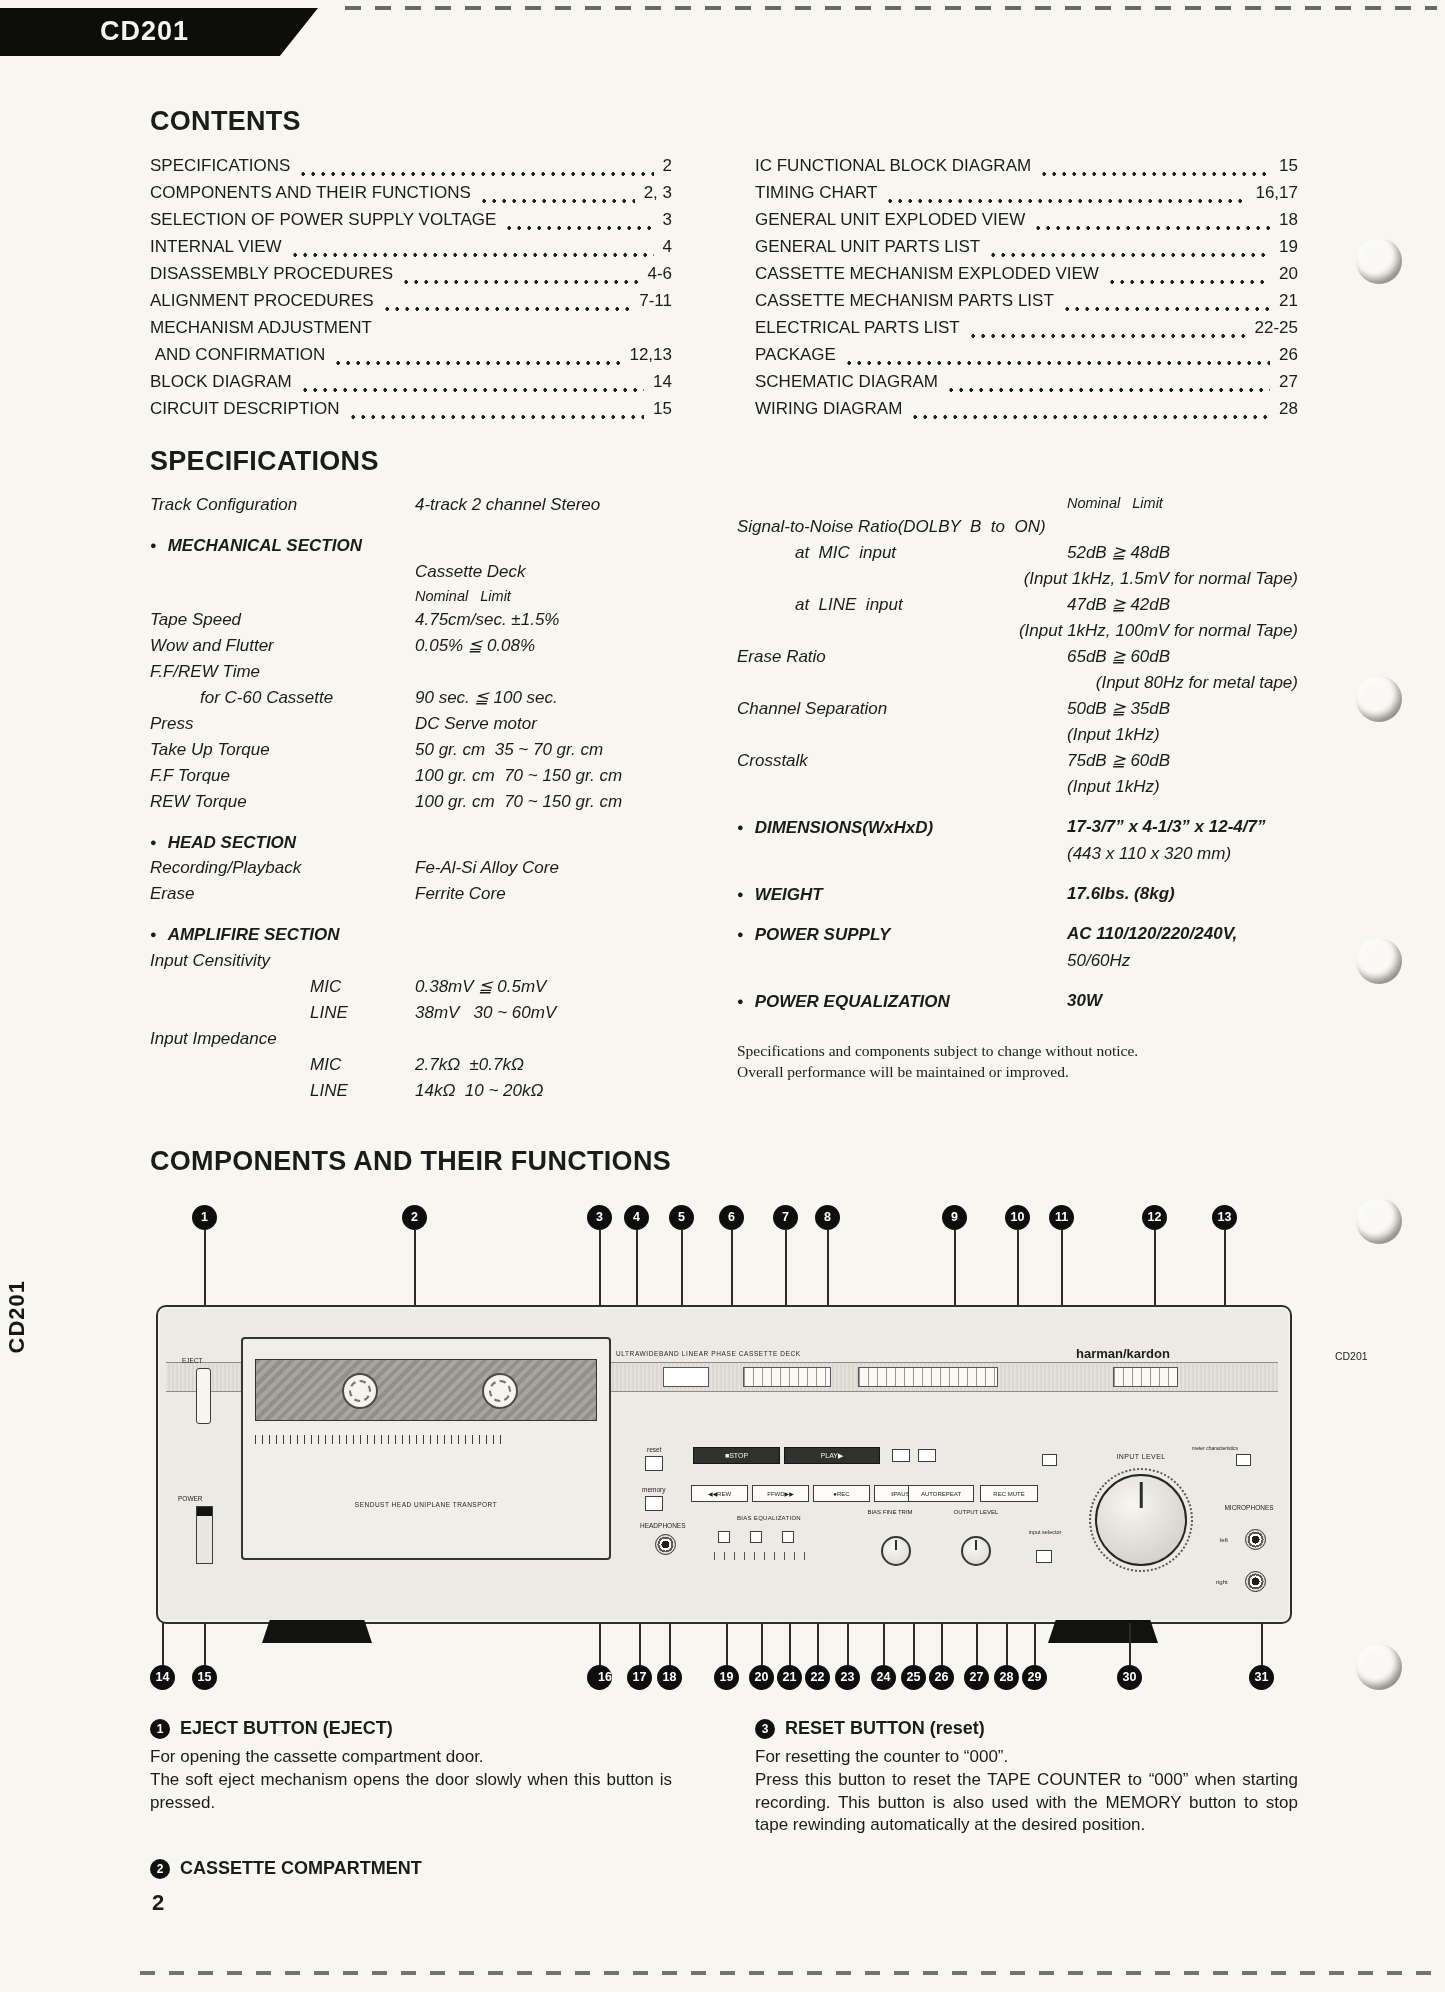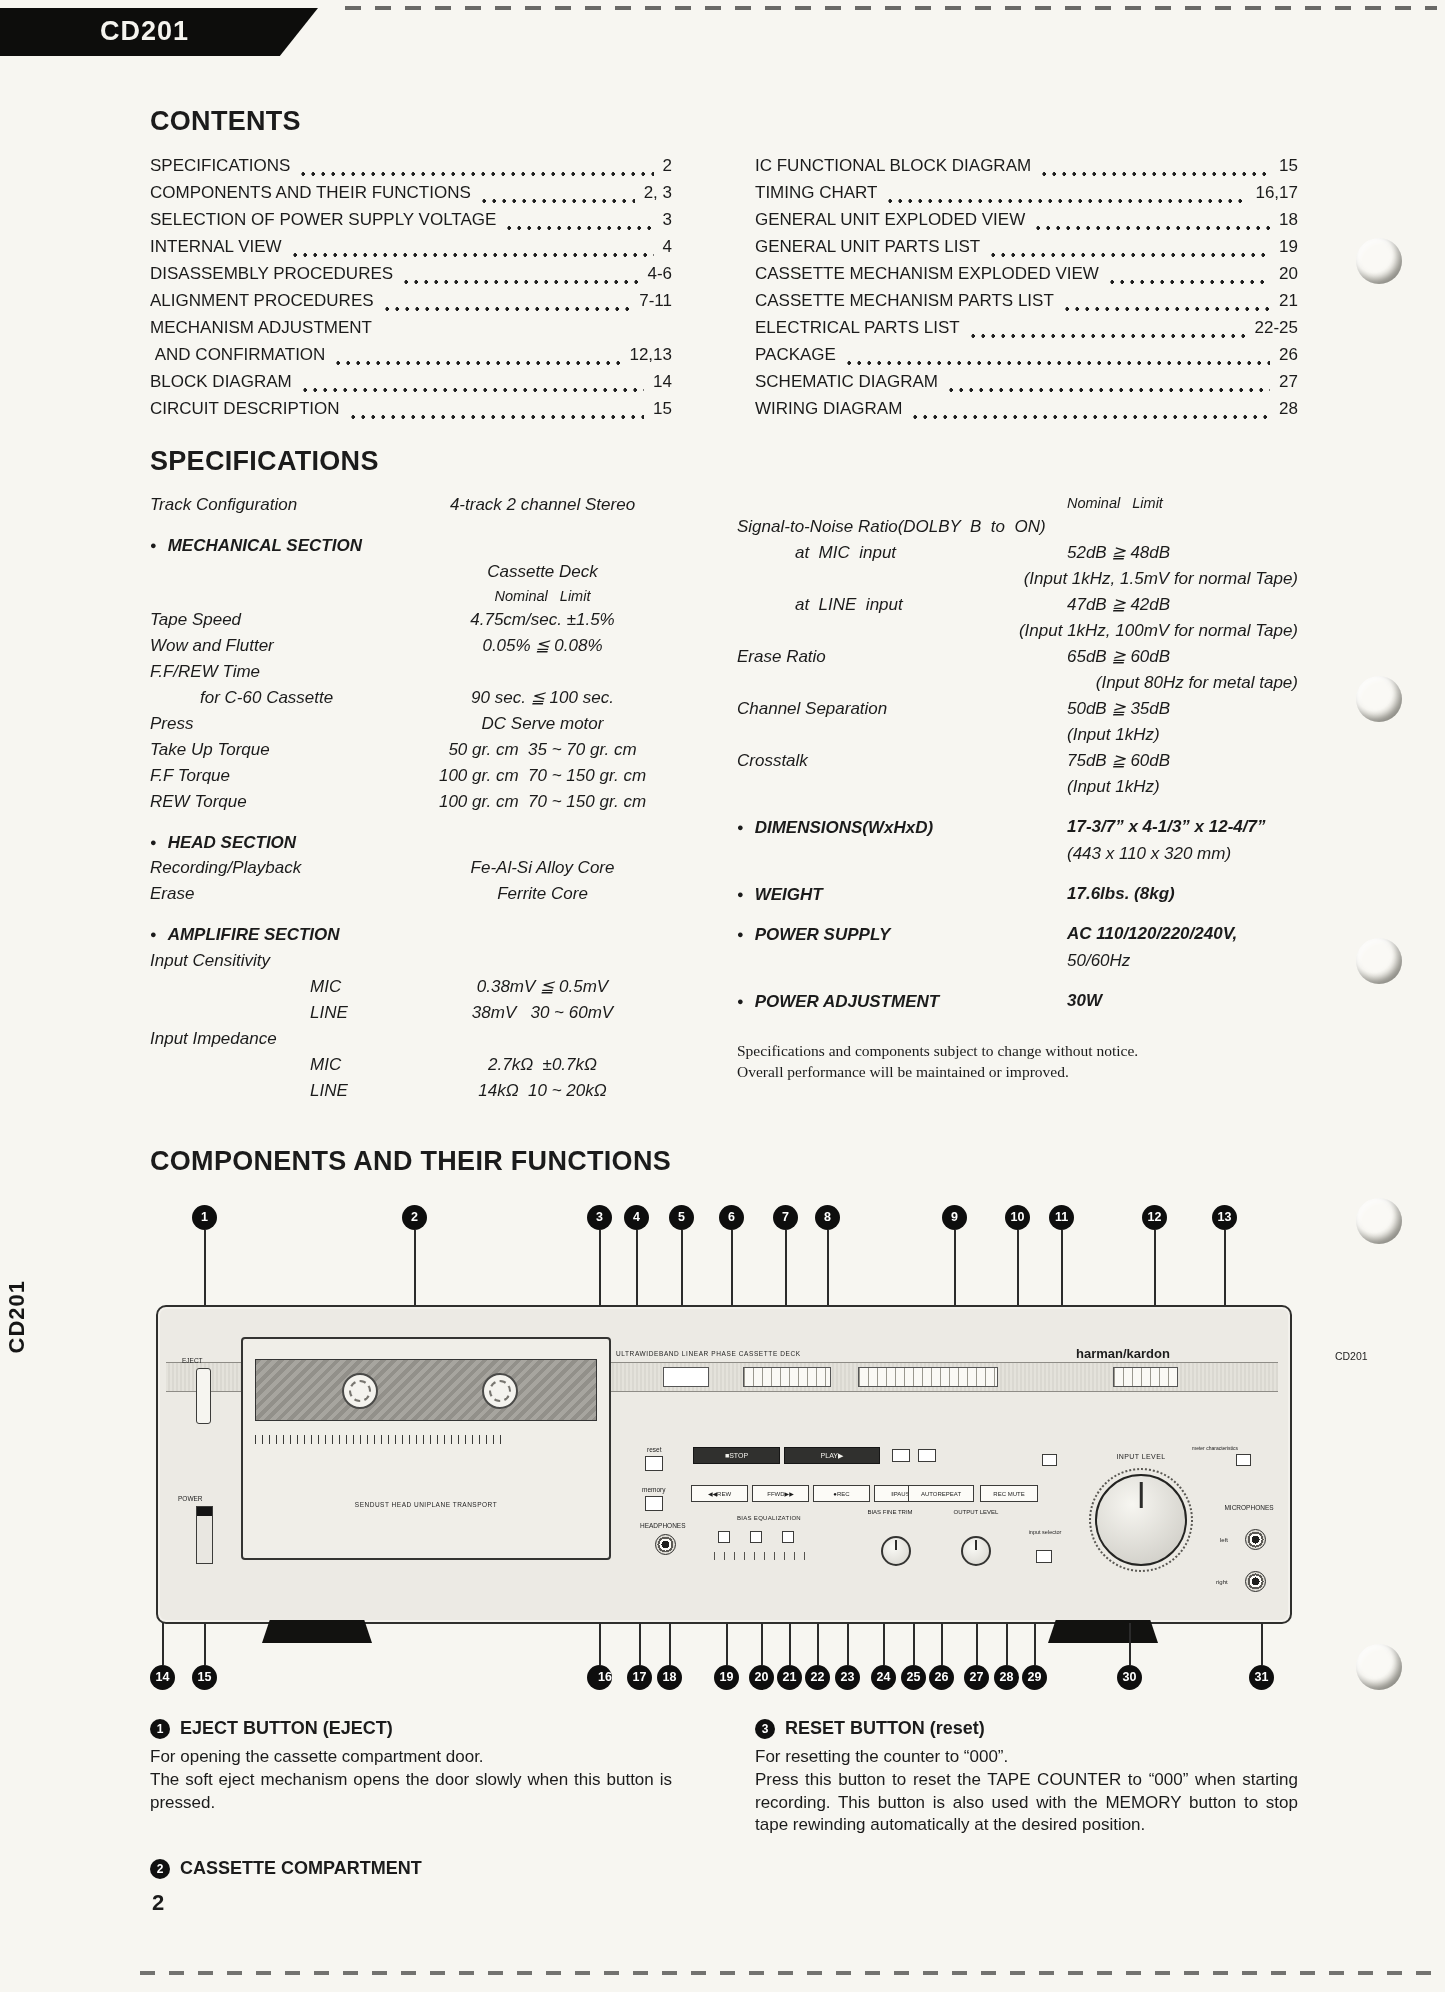--- a/index.html
+++ b/index.html
@@ -45,21 +45,21 @@
   .toc-row.nopage .toc-leader, .toc-row.nopage .toc-page { visibility:hidden; }
 
   
   .specs { position:absolute; left:150px; top:492px; width:1148px; }
   .spec-cols { display:flex; align-items:flex-start; }
   .spec-col-l { width:520px; }
   .spec-col-r { width:561px; margin-left:67px; }
   .spec-row { display:flex; line-height:26px; font-size:17px;font-style:italic; }
   .spec-row .sl, .spec-row .sv { white-space:pre-wrap; }
   .spec-col-l .sl { flex:0 0 265px; }
-  .spec-col-l .sv { flex:1 1 auto; text-align:center; }
+  .spec-col-l .sv { flex:1 1 auto; text-align:left; }
   .spec-col-r .sl { flex:0 0 330px; }
   .spec-col-r .sv { flex:1 1 auto; text-align:left; }
   .spec-row.bullet { margin-top:14px; font-weight:bold; }
   .spec-row.bullet .sl::before { content:"●"; font-size:11px; margin-right:11px; vertical-align:1.5px; }
   .spec-row.colhead { line-height:22px; }
   .spec-row.colhead .sv { font-size:14.5px; }
   .spec-col-l .ind1 .sl { padding-left:50px; flex-basis:265px; box-sizing:border-box; }
   .spec-col-l .ind2 .sl { padding-left:160px; box-sizing:border-box; }
   .spec-col-r .ind1 .sl { padding-left:58px; box-sizing:border-box; }
   .spec-col-r .paren-r .sl { flex:0 0 60px; }
@@ -463,21 +463,21 @@
         </div>
           <div class="spec-row bullet">
           <span class="sl">POWER SUPPLY</span>
           <span class="sv">AC 110/120/220/240V,</span>
         </div>
           <div class="spec-row">
           <span class="sl"></span>
           <span class="sv">50/60Hz</span>
         </div>
           <div class="spec-row bullet">
-          <span class="sl">POWER ADJUSTMENT</span>
+          <span class="sl">POWER EQUALIZATION</span>
           <span class="sv">30W</span>
         </div>
         </div>
       <div class="spec-note">
         <div>Specifications and components subject to change without notice.</div>
         <div>Overall performance will be maintained or improved.</div>
       </div>
     </div>
   </div>
 </div>

